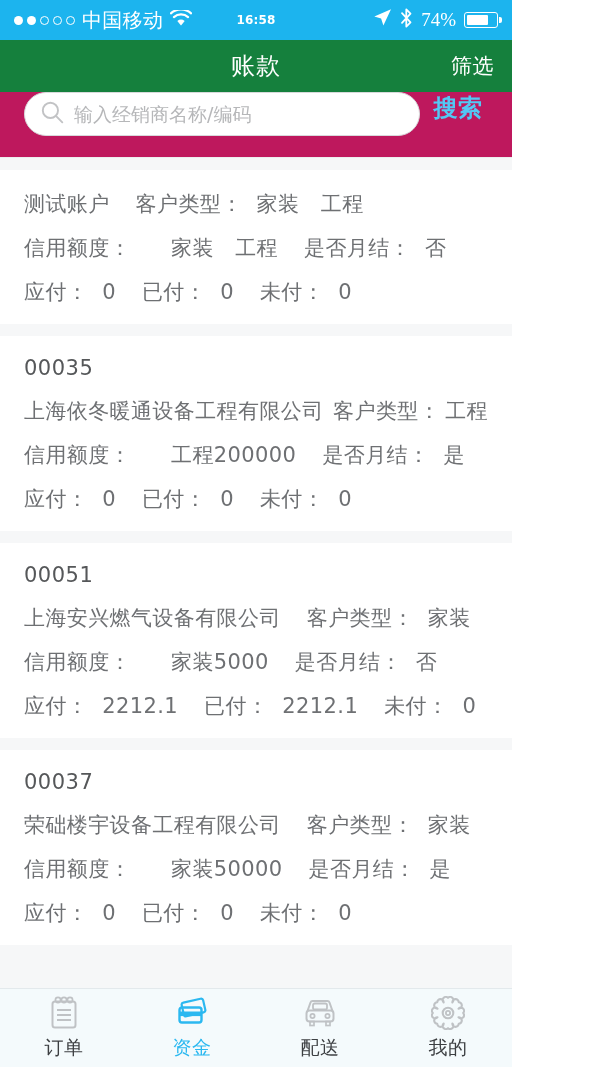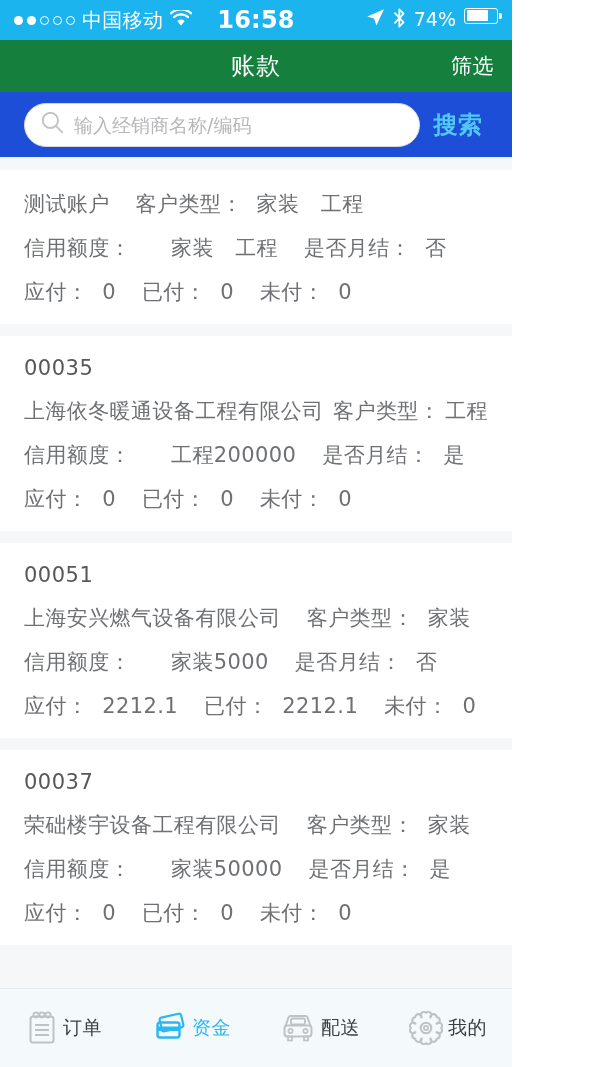--- a/index.html
+++ b/index.html
@@ -15,26 +15,26 @@
   .statusbar {
     height:40px; flex:0 0 40px;
     background:#1CB4EE;
     display:flex; align-items:center;
     color:#ffffff;
     padding:0 14px;
     font-size:20px;
   }
   .sb-left { display:flex; align-items:center; gap:7px; flex:1 1 0; }
   .sb-center { display:flex; align-items:center; justify-content:center; flex:0 0 auto; }
-  .sb-right { display:flex; justify-content:flex-end; gap:8px; flex:1 1 0; }
+  .sb-right { display:flex; align-items:center; justify-content:flex-end; gap:8px; flex:1 1 0;font-family:Liberation Serif, serif; }
   .dots { display:flex; align-items:center; gap:4px; }
   .dot { width:9px; height:9px; border-radius:50%; background:#ffffff; }
   .dot.hollow { background:transparent; border:1.6px solid #ffffff; width:9px; height:9px; }
   .carrier { font-size:20px; letter-spacing:0.3px; }
-  .sb-time { font-size:24px; font-weight:bold; letter-spacing:0.2px; }
+  .sb-time { font-size:12px; font-weight:bold; letter-spacing:0.2px; }
   .pct { font-size:19px; }
   .batt {
     width:34px; height:16px; border:1.7px solid #ffffff; border-radius:3px;
     position:relative; display:flex; align-items:center; padding:1.6px;
   }
   .batt::after {
     content:""; position:absolute; right:-5px; top:50%; transform:translateY(-50%);
     width:3px; height:6px; background:#ffffff; border-radius:0 2px 2px 0;
   }
   .batt-fill { height:100%; background:#ffffff; border-radius:1px; }
@@ -48,22 +48,22 @@
   }
   .nav-title { color:#ffffff; font-size:24px; letter-spacing:1px; }
   .nav-right {
     position:absolute; right:18px; top:50%; transform:translateY(-50%);
     color:#ffffff; font-size:21px; letter-spacing:0.5px;
   }
 
   
   .searchbar {
     flex:0 0 66px; height:66px;
-    background:#1d4ed8;
-    display:flex; align-items:center;
+    background:#be185d;
+    display:flex; align-items:flex-start;
     padding:0 16px 0 24px;
     border-bottom:1px solid #ECEDEE;
   }
   .search-field {
     flex:1 1 auto; height:44px;
     border:1px solid #D8D9DB; border-radius:22px;
     display:flex; align-items:center;
     padding:0 16px; gap:10px;
     background:#ffffff;
   }
@@ -108,21 +108,21 @@
 
   
   .tabbar {
     flex:0 0 79px; height:79px;
     background:#F4FAFC;
     border-top:1px solid #E3E9EC;
     display:flex; align-items:stretch;
   }
   .tab {
     flex:1 1 0;
-    display:flex; flex-direction:row;
+    display:flex; flex-direction:column;
     align-items:center; justify-content:center;
     gap:5px; cursor:pointer;
   }
   .tab-icon { height:34px; display:flex; align-items:center; justify-content:center; }
   .tab-label { font-size:19px; color:#3C3F42; letter-spacing:0.5px; }
   .tab.active .tab-label { color:#2BB8F0; }
 </style>
 </head>
 <body>
 

